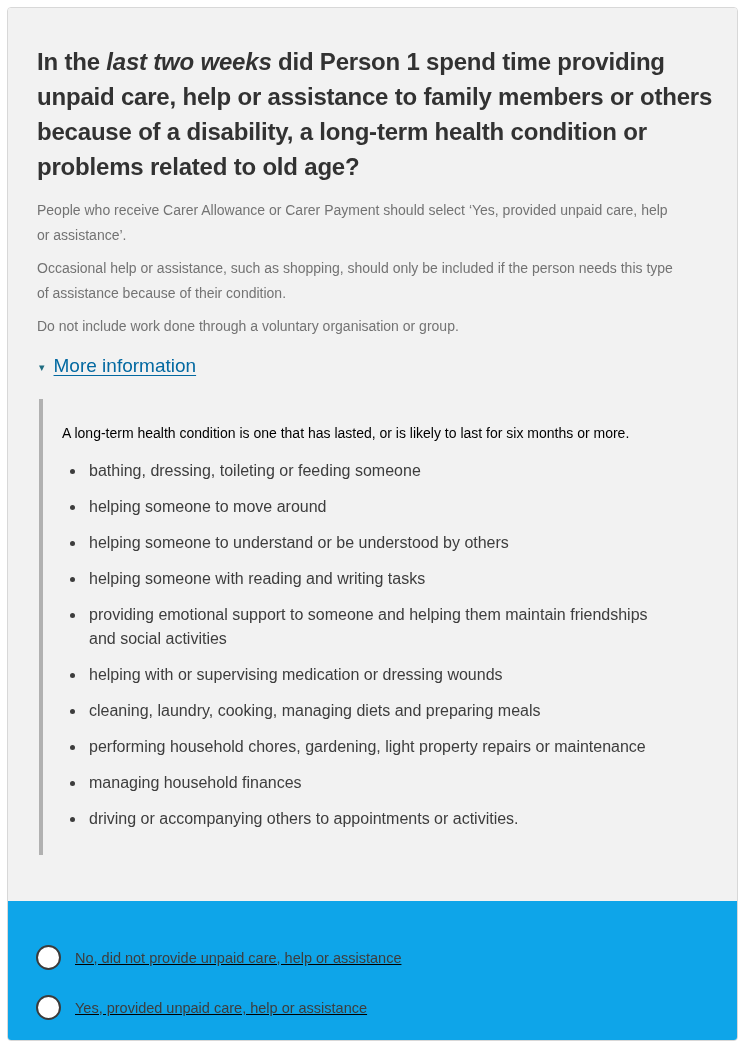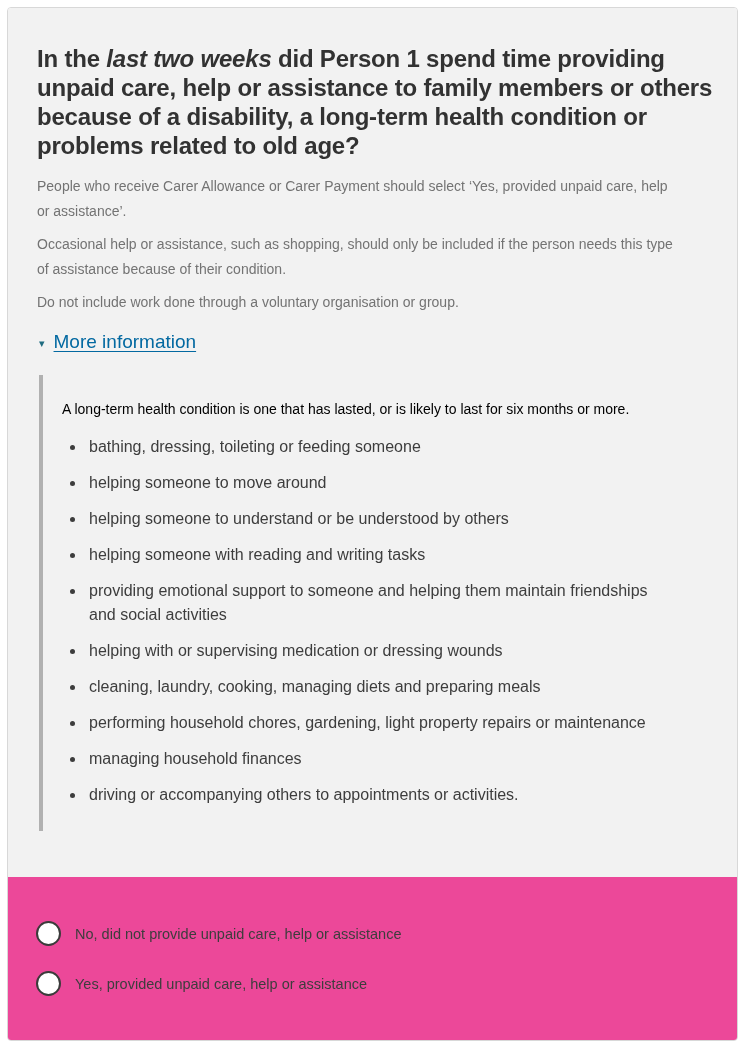--- a/index.html
+++ b/index.html
@@ -20,21 +20,21 @@
 
   
   .question-section {
     background: #f2f2f2;
     padding: 36px 24px 46px 29px;
     flex: 0 0 auto;
   }
   .question-title {
     margin: 0 0 14px 0;
     max-width: 676px;
-    font-size: 24px; line-height: 29px; font-weight: 700;
+    font-size: 24px; line-height: 35px; font-weight: 700;
     letter-spacing: -0.2px; color: #323232;
   }
   .question-title em { font-style: italic; }
   .guidance {
     margin: 0 0 8px 0;
     max-width: 640px;
     font-size: 14px; line-height: 25px; color: #737373;
   }
   .more-info-row {
     display: flex; align-items: center;
@@ -63,23 +63,24 @@
     max-width: 600px; color: #3d3d3d;
   }
   .info-list li {
     font-size: 16px; line-height: 24px;
     margin: 12px 0 7px 0; padding-left: 3px;
   }
   .info-list li:last-child { margin-bottom: 0; }
 
   
   .answer-section {
-    background: #ec4899;
+    background: #0ea5e9;
     padding: 44px 28px 0 28px;
     flex: 1 1 auto;
+    text-decoration: underline;
   }
   .radio-row {
     display: flex; align-items: center;
     margin-bottom: 25px; cursor: pointer;
   }
   .radio-circle {
     width: 25px; height: 25px; flex: 0 0 auto;
     border: 2px solid #3b3b3b; border-radius: 50%;
     background: #ffffff;
   }

